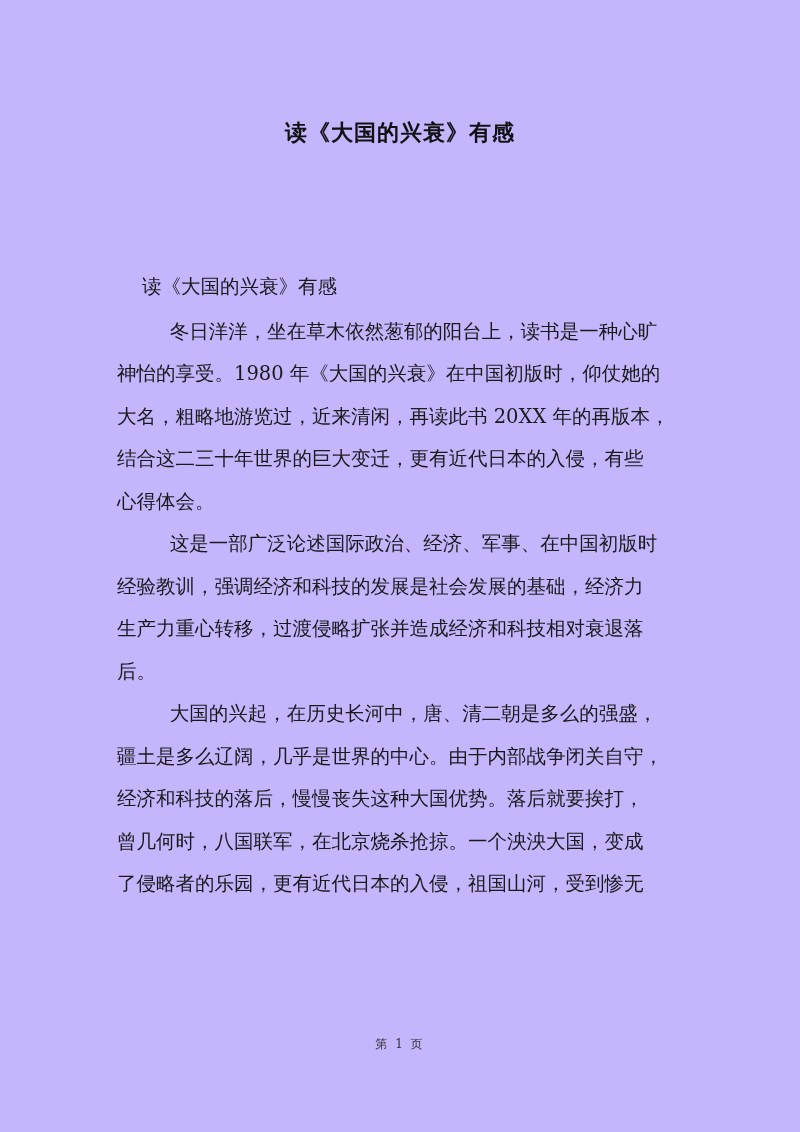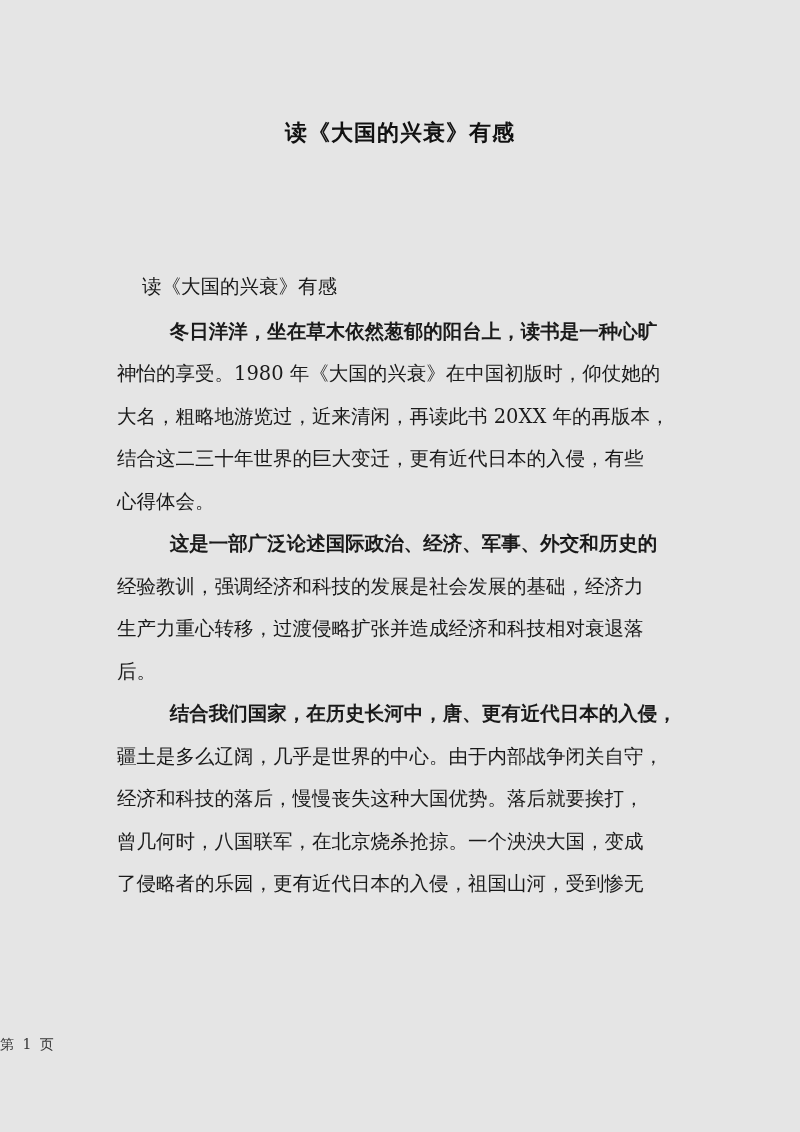--- a/index.html
+++ b/index.html
@@ -13,21 +13,21 @@
       position: relative;
       overflow: hidden;
       font-family: "DejaVu Serif", "Liberation Serif", serif;
       color: #111111;
     }
     .page {
       position: absolute;
       left: 0; top: 0;
       width: 800px;
       height: 1132px;
-      background: #e5e5e5;
+      background: #c4b5fd;
     }
     .doc-title {
       position: absolute;
       top: 118px;
       left: 0;
       width: 800px;
       text-align: center;
       font-family: "DejaVu Sans", "Liberation Sans", sans-serif;
       font-weight: bold;
       font-size: 22px;
@@ -48,28 +48,28 @@
       padding: 0;
       text-align: justify;
       text-align-last: left;
     }
     .content .sub-heading {
       padding-left: 25px;
       margin-bottom: 2px;
     }
     .content .para {
       text-indent: 2.7em;
-      font-weight: bold;
     }
     .footer {
       position: absolute;
       top: 1036px;
       left: 0;
       width: 800px;
-      font-size: 14px;
+      text-align: center;
+      font-size: 12px;
       color: #333;
       letter-spacing: 2px;
     }
   </style>
 </head>
 <body>
 
 <div class="page">
 
   <div class="doc-title">读《大国的兴衰》有感</div>
@@ -79,28 +79,28 @@
 
     <div>
       <p class="para">冬日洋洋，坐在草木依然葱郁的阳台上，读书是一种心旷</p>
       <p>神怡的享受。1980 年《大国的兴衰》在中国初版时，仰仗她的</p>
       <p>大名，粗略地游览过，近来清闲，再读此书 20XX 年的再版本，</p>
       <p>结合这二三十年世界的巨大变迁，更有近代日本的入侵，有些</p>
       <p>心得体会。</p>
     </div>
 
     <div>
-      <p class="para">这是一部广泛论述国际政治、经济、军事、外交和历史的</p>
+      <p class="para">这是一部广泛论述国际政治、经济、军事、在中国初版时</p>
       <p>经验教训，强调经济和科技的发展是社会发展的基础，经济力</p>
       <p>生产力重心转移，过渡侵略扩张并造成经济和科技相对衰退落</p>
       <p>后。</p>
     </div>
 
     <div>
-      <p class="para">结合我们国家，在历史长河中，唐、更有近代日本的入侵，</p>
+      <p class="para">大国的兴起，在历史长河中，唐、清二朝是多么的强盛，</p>
       <p>疆土是多么辽阔，几乎是世界的中心。由于内部战争闭关自守，</p>
       <p>经济和科技的落后，慢慢丧失这种大国优势。落后就要挨打，</p>
       <p>曾几何时，八国联军，在北京烧杀抢掠。一个泱泱大国，变成</p>
       <p>了侵略者的乐园，更有近代日本的入侵，祖国山河，受到惨无</p>
     </div>
   </div>
 
   <div class="footer">第 1 页</div>
 </div>
 

